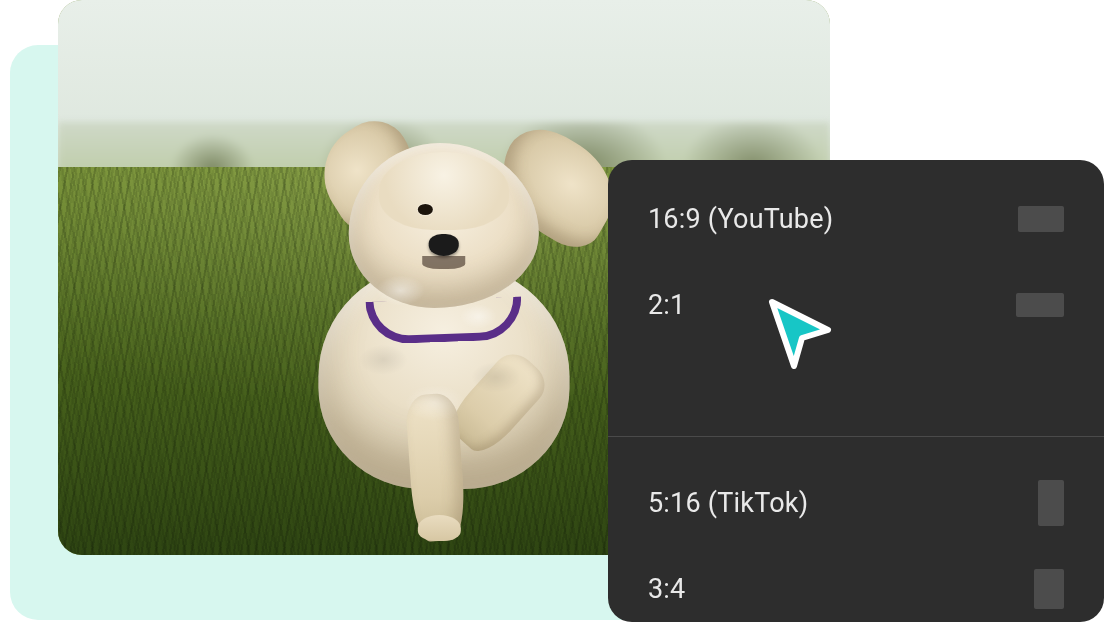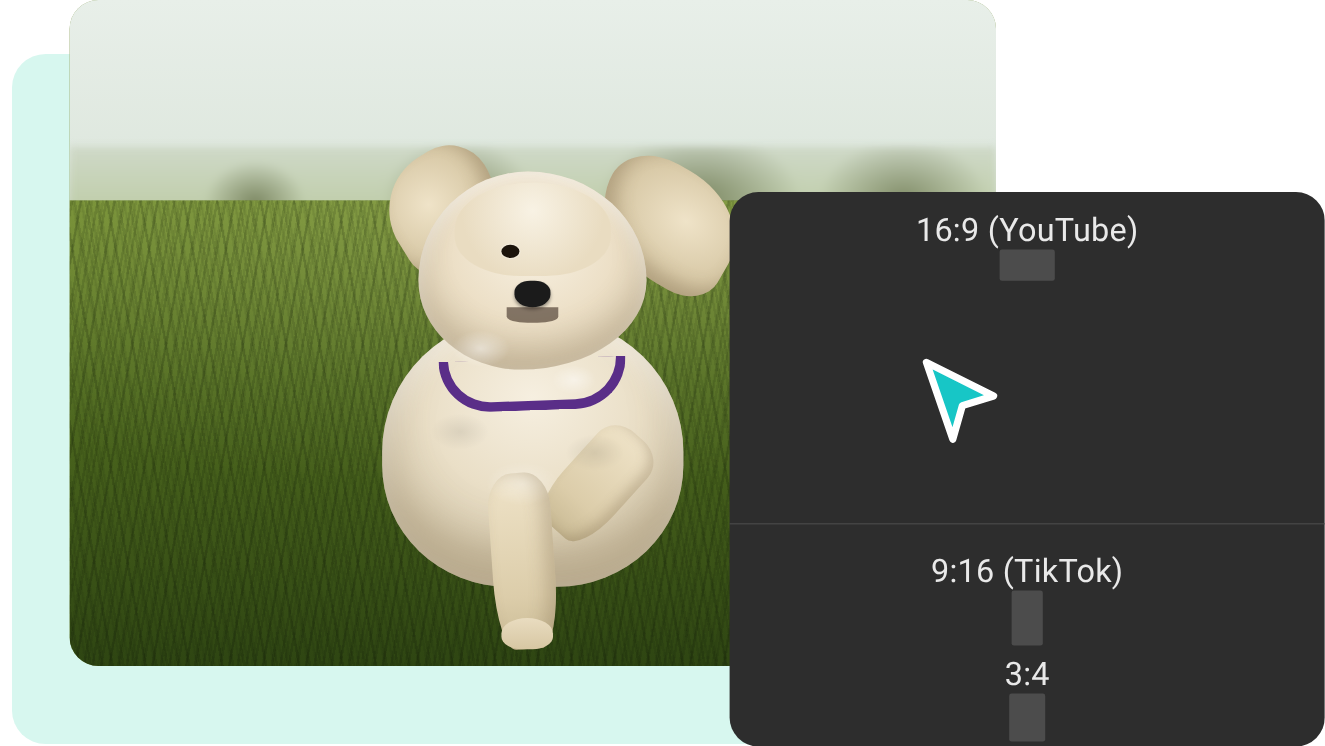--- a/index.html
+++ b/index.html
@@ -148,22 +148,22 @@
     height: 462px;
     background: #2d2d2d;
     border-radius: 24px;
     color: #e9e9e9;
     font-size: 27px;
     letter-spacing: .2px;
   }
   .ratio-list { position:absolute; left:0; right:0; top:0; padding: 16px 0 0; }
   .ratio-row {
     position: relative;
-    display:flex; align-items:center; justify-content:flex-start;
-    padding: 0 40px; height: 86px; flex-direction: column;
+    display:flex; align-items:center; justify-content:space-between;
+    padding: 0 40px; height: 86px;
   }
   .ratio-label { white-space: nowrap; }
   .ratio-swatch {
     background:#4c4c4c; border-radius:2px; flex: 0 0 auto;
   }
   .sw-16-9 { width:46px; height:26px; }
   .sw-4-3  { width:40px; height:30px; }
   .sw-2-1  { width:48px; height:24px; }
   .sw-9-16 { width:26px; height:46px; }
   .sw-3-4  { width:30px; height:40px; }
@@ -202,27 +202,31 @@
       <div class="fluff"></div>
     </div>
   </div>
 
   <div class="ratio-panel">
     <div class="ratio-list">
       <div class="ratio-row">
         <span class="ratio-label">16:9 (YouTube)</span>
         <span class="ratio-swatch sw-16-9"></span>
       </div>
+      <div class="ratio-row">
+        <span class="ratio-label">2:1</span>
+        <span class="ratio-swatch sw-2-1"></span>
+      </div>
     </div>
 
     <div class="ratio-divider"></div>
 
     <div class="ratio-section2">
       <div class="ratio-row">
-        <span class="ratio-label">9:16 (TikTok)</span>
+        <span class="ratio-label">5:16 (TikTok)</span>
         <span class="ratio-swatch sw-9-16"></span>
       </div>
       <div class="ratio-row">
         <span class="ratio-label">3:4</span>
         <span class="ratio-swatch sw-3-4"></span>
       </div>
     </div>
   </div>
 
   <div class="cursor">

